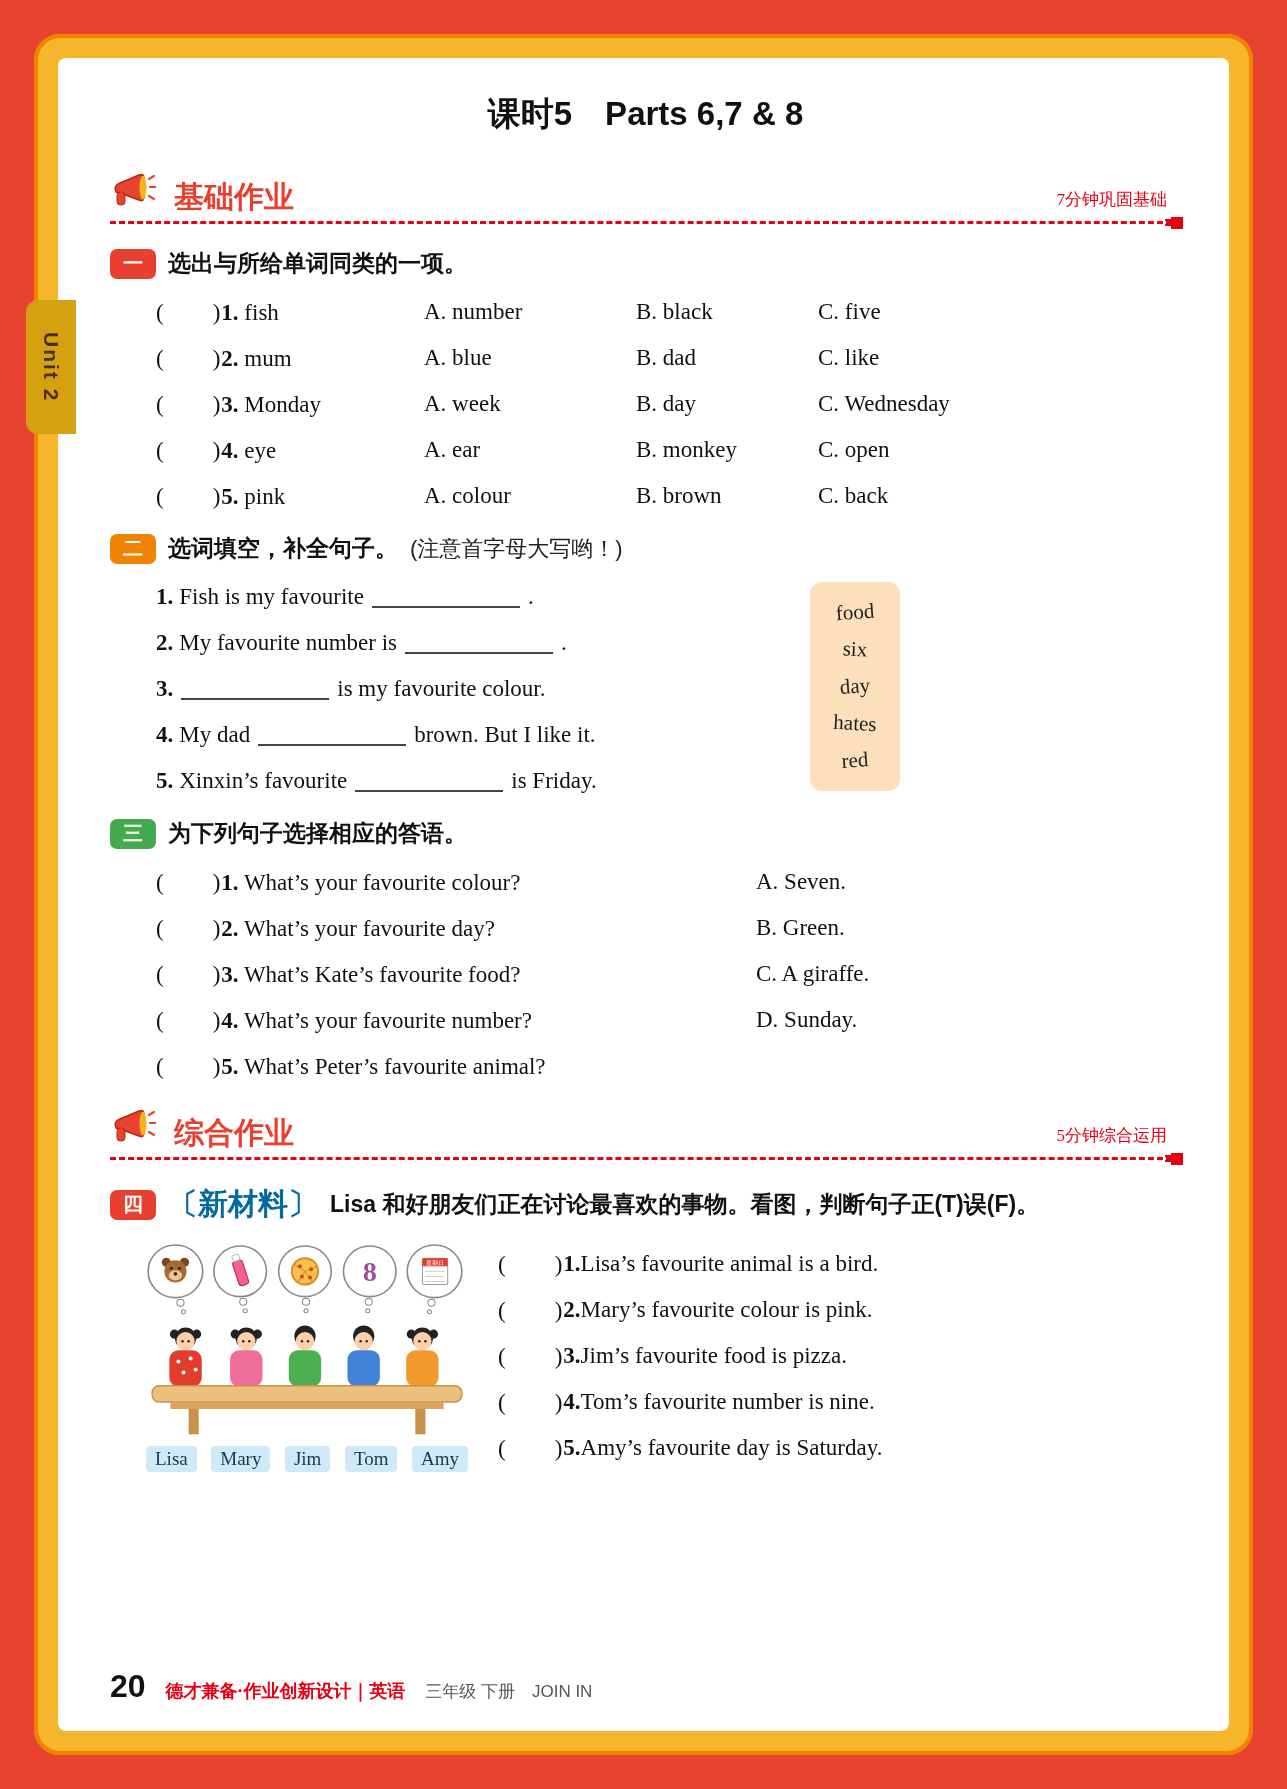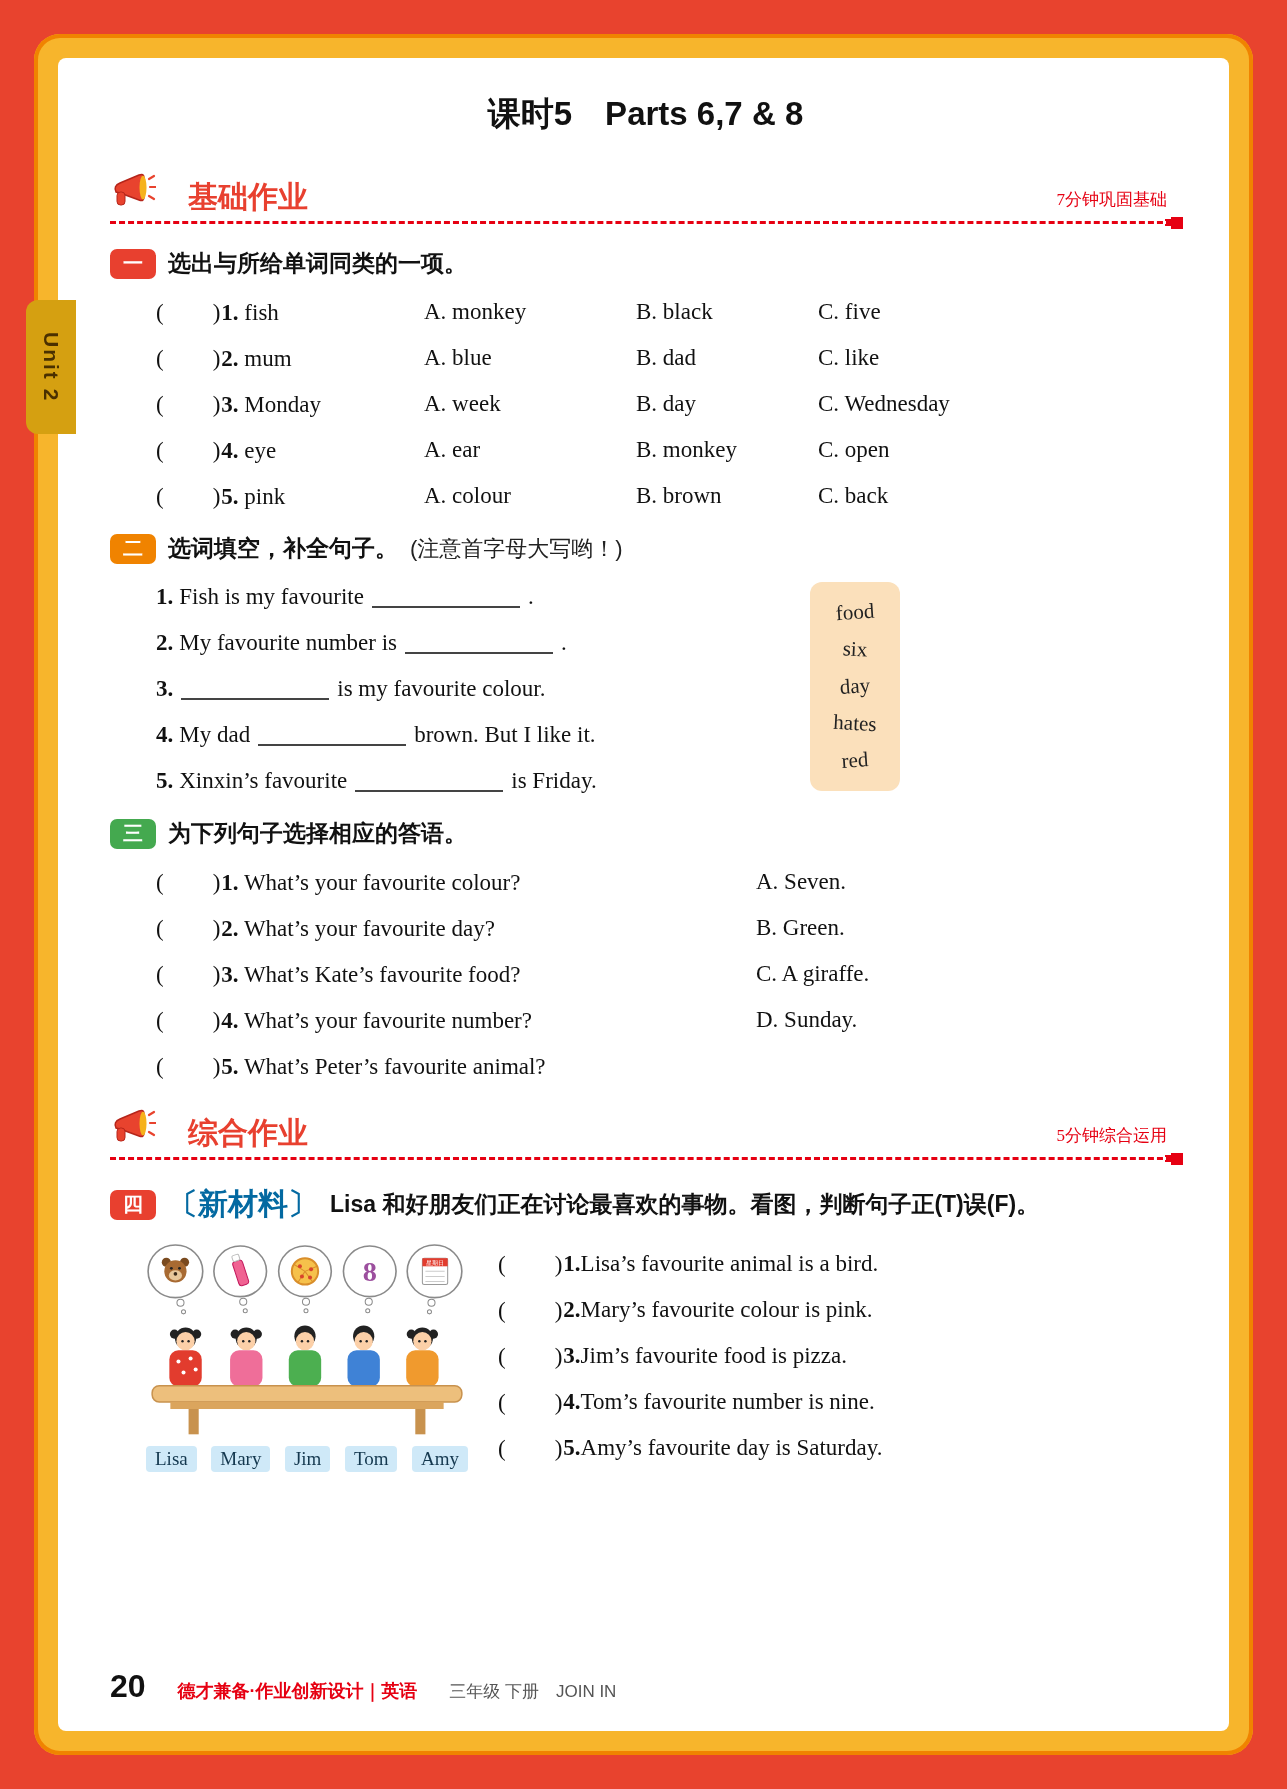--- a/index.html
+++ b/index.html
@@ -42,21 +42,21 @@
   }
 
   .page-title {
     text-align:center;
     font-size:33px; font-weight:bold; color:#111;
     margin:14px 0 26px 0;
     font-family:"Liberation Sans", sans-serif;
   }
 
   
-  .section-header { display:flex; align-items:flex-end; gap:32px; margin-top:8px; }
+  .section-header { display:flex; align-items:flex-end; gap:18px; margin-top:8px; }
   .section-title { font-size:30px; font-weight:bold; color:#e8402f; line-height:1.1; }
   .time-note { margin-left:auto; color:#e60012; font-size:17px; padding-right:14px; padding-bottom:2px; font-family:"Liberation Serif", serif;margin-top:16px; }
   .rule { border-top:3px dashed #e60012; position:relative; margin:8px 0 18px 0; }
   .rule-end { position:absolute; right:-2px; top:-7px; width:12px; height:12px; background:#e60012; }
   .rule-end:before { content:""; position:absolute; left:-6px; top:2px; width:6px; height:2px; background:#e60012; }
   .rule-end:after  { content:""; position:absolute; left:-6px; top:7px; width:6px; height:2px; background:#e60012; }
 
   
   .ex-instr { display:flex; align-items:center; gap:12px; margin:6px 0 10px 0; }
   .badge {
@@ -120,21 +120,21 @@
   .name-tags { display:flex; justify-content:space-between; padding:0 6px; margin-top:-6px;gap:13px; }
   .name-tag {
     background:#cfe9f8; color:#14384f;
     font-family:"Liberation Serif", serif; font-size:19px;
     padding:2px 9px; border-radius:4px;
   }
   .tf-list { margin-left:24px; flex:1; }
   .tf-row { height:46px; display:flex; align-items:center; font-family:"Liberation Serif", serif; font-size:23px; color:#111; }
 
   
-  .footer { margin-top:auto; display:flex; align-items:baseline; gap:32px; padding:8px 0 2px 0; }
+  .footer { margin-top:auto; display:flex; align-items:baseline; gap:20px; padding:8px 0 2px 0; }
   .page-num { font-size:32px; font-weight:bold; color:#111; }
   .footer-brand { color:#e60012; font-weight:bold; font-size:18px; }
   .footer-info { color:#555; font-size:17px; }
 
   .icon-mega { flex:0 0 auto; }
 </style>
 </head>
 <body>
 
 <div class="page">
@@ -160,21 +160,21 @@
           <span class="rule-end"></span>
         </div>
 
       <div class="ex-instr">
         <span class="badge badge-red">一</span>
         <span class="instr-text">选出与所给单词同类的一项。</span>
       </div>
       <div class="ex-body">
         <div class="mc-row">
           <span><span class="bracket">(　　)</span><span class="qnum">1.</span><span> fish</span></span>
-          <span>A. monkey</span>
+          <span>A. number</span>
           <span>B. black</span>
           <span>C. five</span>
         </div>
         <div class="mc-row">
           <span><span class="bracket">(　　)</span><span class="qnum">2.</span><span> mum</span></span>
           <span>A. blue</span>
           <span>B. dad</span>
           <span>C. like</span>
         </div>
         <div class="mc-row">

